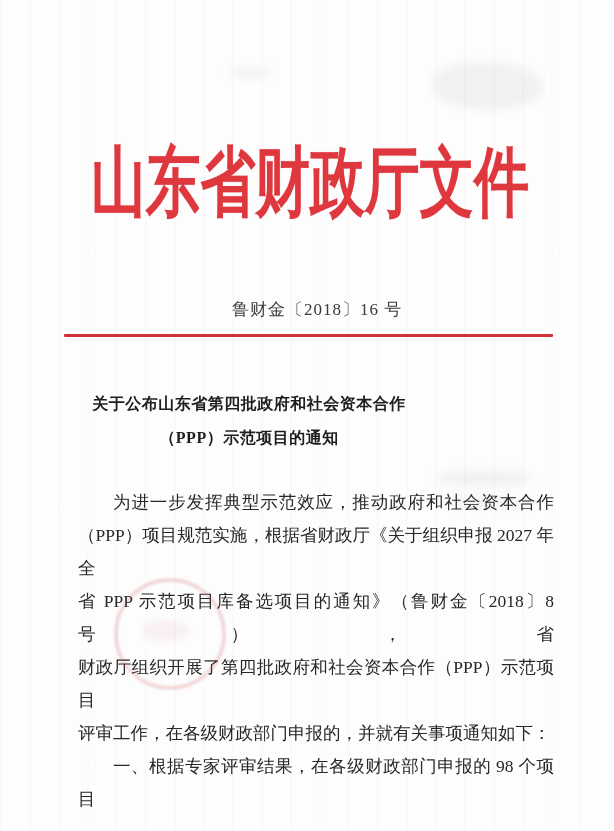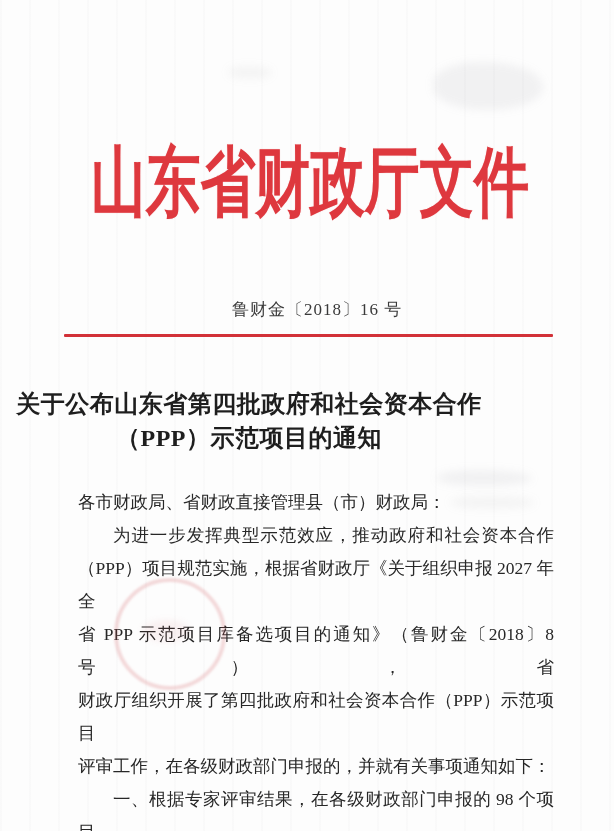--- a/index.html
+++ b/index.html
@@ -67,21 +67,21 @@
   }
 
   
   .doc-title {
     position: absolute;
     top: 387px;
     left: 0;
     width: 498px;
     text-align: center;
     font-weight: bold;
-    font-size: 24px;
+    font-size: 16px;
     line-height: 34px;
     color: #1e1e1e;
     letter-spacing: 0.5px;
   }
 
   
   .doc-body {
     position: absolute;
     top: 486px;
     left: 78px;
@@ -154,21 +154,20 @@
   <div class="doc-number">鲁财金〔2018〕16 号</div>
 
   <div class="red-rule"></div>
 
   <div class="doc-title">
     <div>关于公布山东省第四批政府和社会资本合作</div>
     <div>（PPP）示范项目的通知</div>
   </div>
 
   <div class="doc-body">
-    <div class="line">各市财政局、省财政直接管理县（市）财政局：</div>
     <div class="line fill indent">为进一步发挥典型示范效应，推动政府和社会资本合作</div>
     <div class="line fill">（PPP）项目规范实施，根据省财政厅《关于组织申报 2027 年全</div>
     <div class="line fill">省 PPP 示范项目库备选项目的通知》（鲁财金〔2018〕8 号），省</div>
     <div class="line fill">财政厅组织开展了第四批政府和社会资本合作（PPP）示范项目</div>
     <div class="line">评审工作，在各级财政部门申报的，并就有关事项通知如下：</div>
     <div class="line fill indent">一、根据专家评审结果，在各级财政部门申报的 98 个项目</div>
 
   </div>
 
   <div class="seal-bleed"></div>

